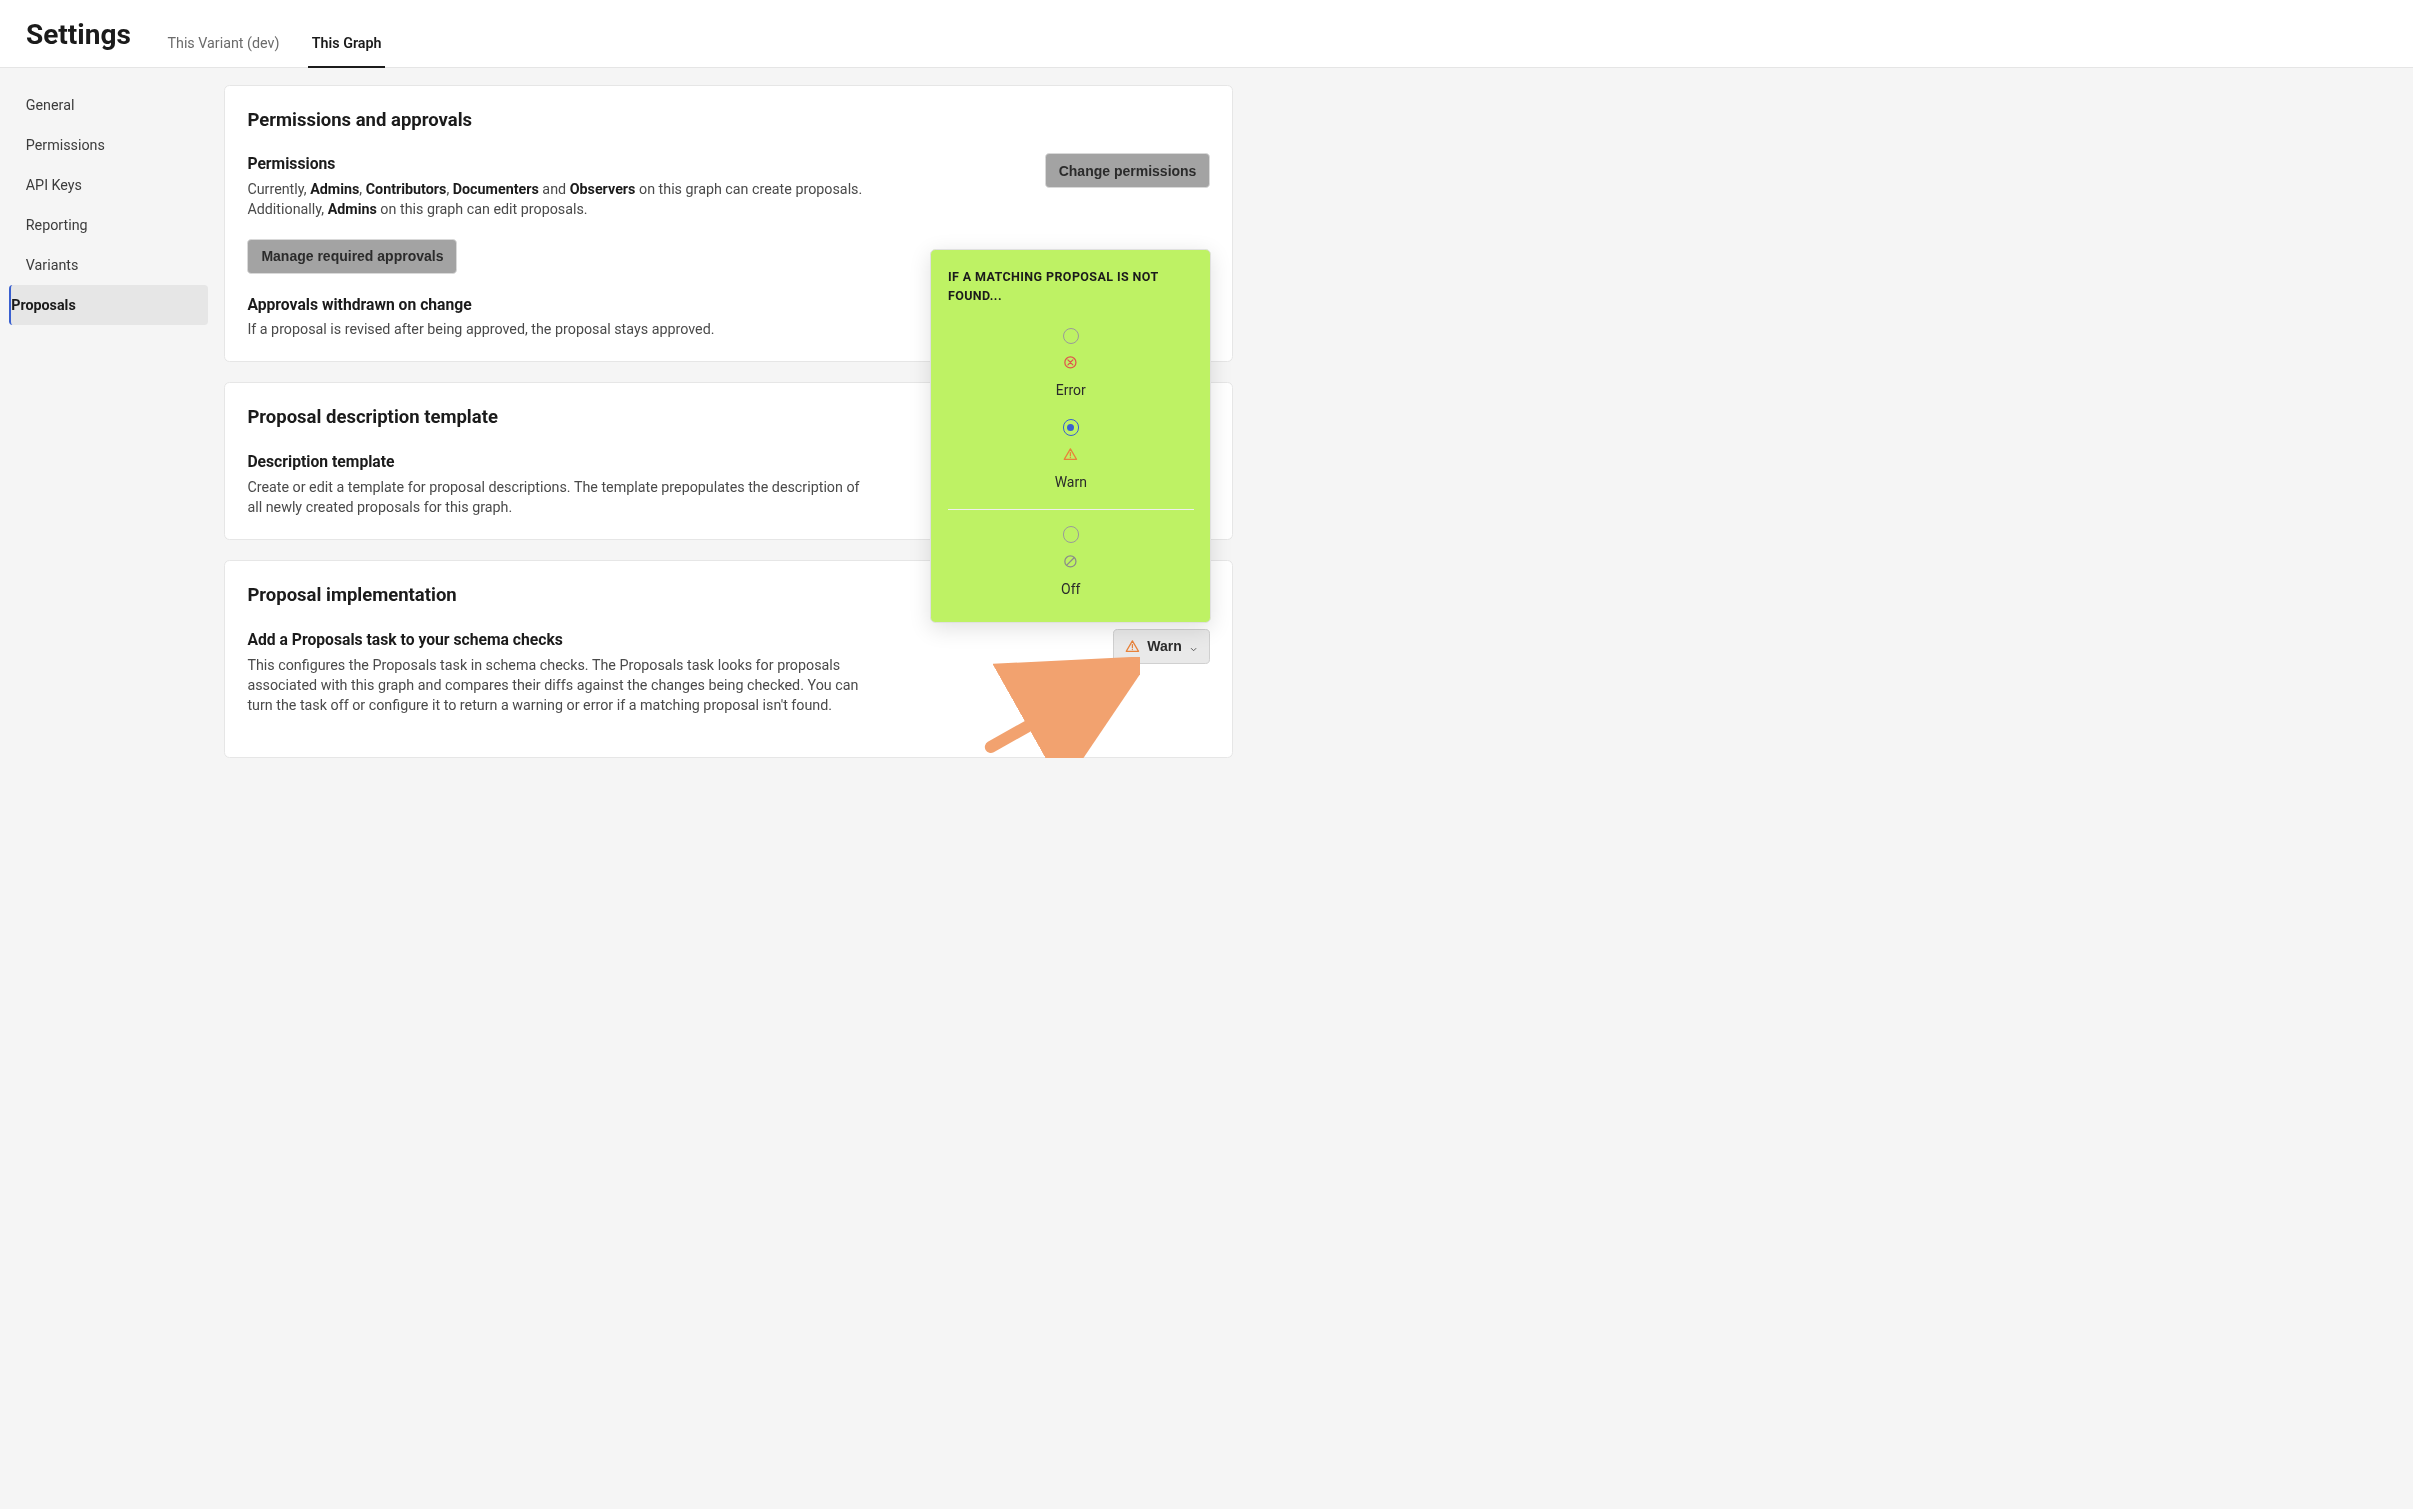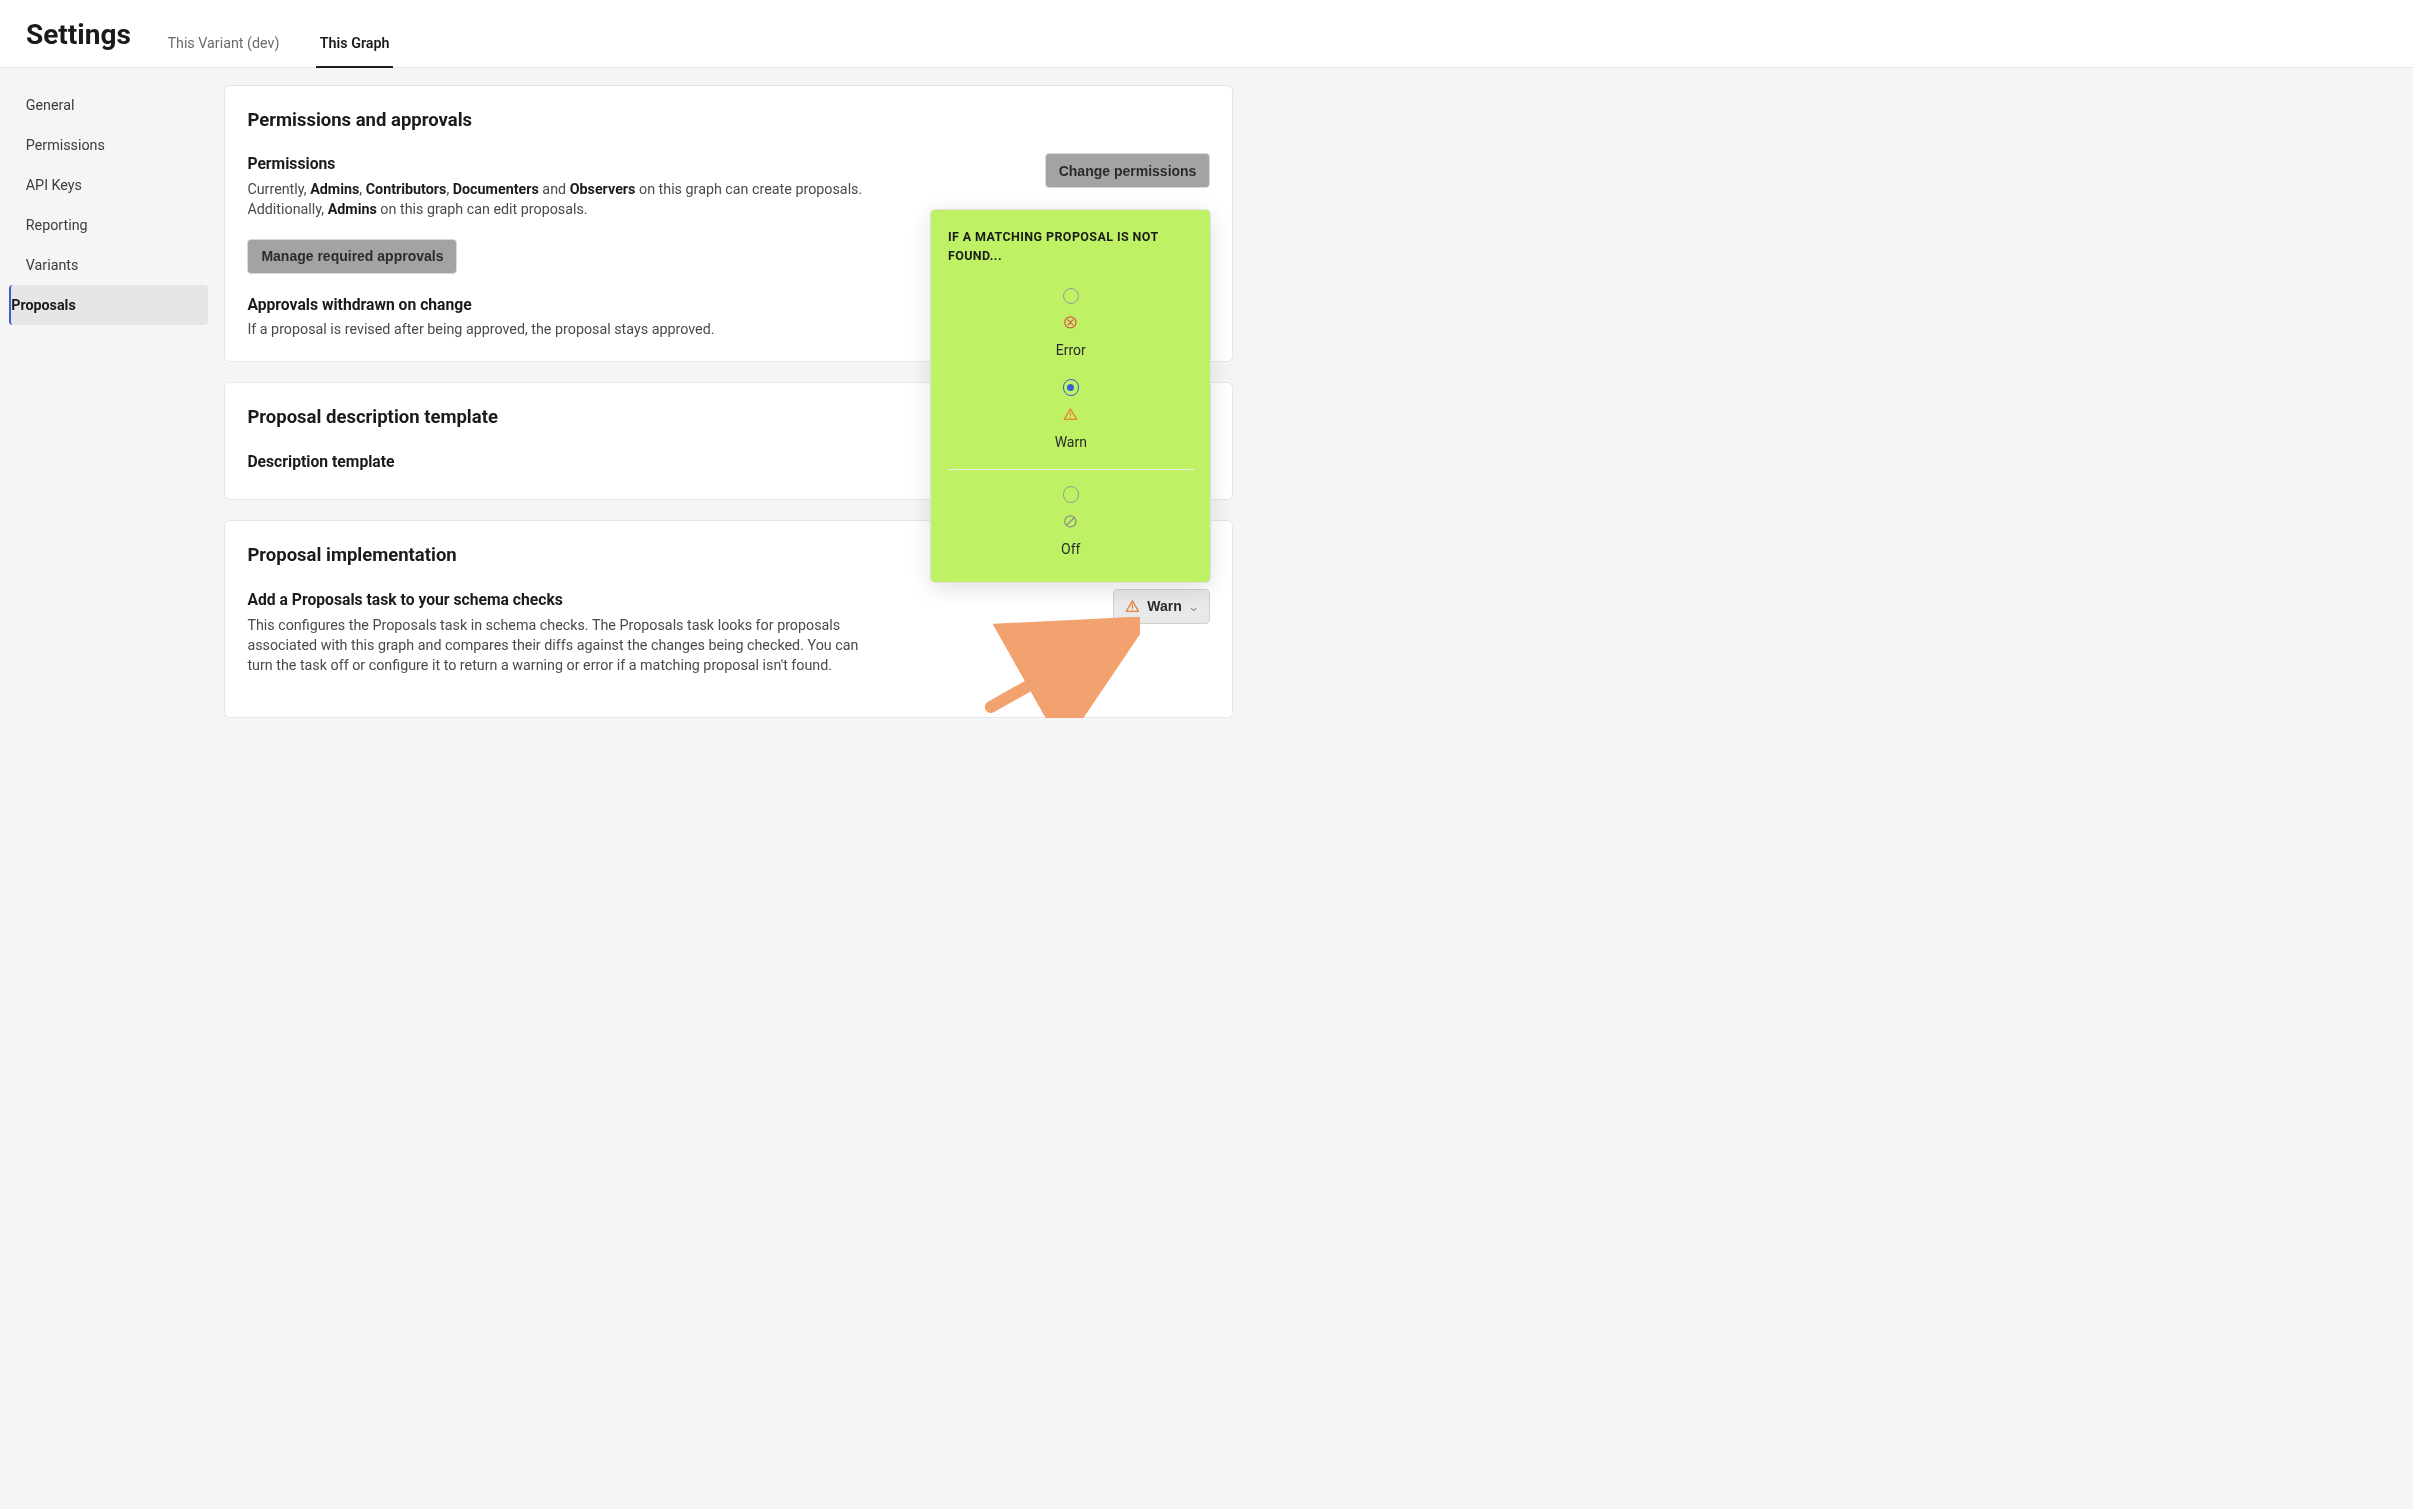--- a/index.html
+++ b/index.html
@@ -19,21 +19,21 @@
     }
     .page-title {
       font-size: 28px;
       font-weight: 700;
       color: #1b1b1b;
       margin-right: 33px;
       padding-bottom: 13px;
     }
     .tabs {
       display: flex;
-      gap: 33px;
+      gap: 25px;
     }
     .tab {
       padding: 0 3.7px 13px 3.7px;
       color: #6b6b6b;
       font-size: 14.3px;
       cursor: pointer;
       border-bottom: 2.8px solid transparent;
       margin-bottom: -0.9px;
     }
     .tab.active {
@@ -240,20 +240,21 @@
         </div>
         <button class="btn">Manage approval requirements</button>
       </div>
     </div>
 
     <div class="card" style="position:relative;">
       <div class="card-title">Proposal description template</div>
       <div class="setting-row">
         <div class="setting-text">
           <div class="setting-label">Description template</div>
+          <div class="setting-desc">Create or edit a template for proposal descriptions. The template prepopulates the description of all newly created proposals for this graph.</div>
         </div>
       </div>
     </div>
 
     <div class="card" style="position:relative;">
       <div class="card-title">Proposal implementation</div>
       <div class="setting-row">
         <div class="setting-text">
           <div class="setting-label">Add a Proposals task to your schema checks</div>
           <div class="setting-desc">This configures the Proposals task in schema checks. The Proposals task looks for proposals associated with this graph and compares their diffs against the changes being checked. You can turn the task off or configure it to return a warning or error if a matching proposal isn't found.</div>

